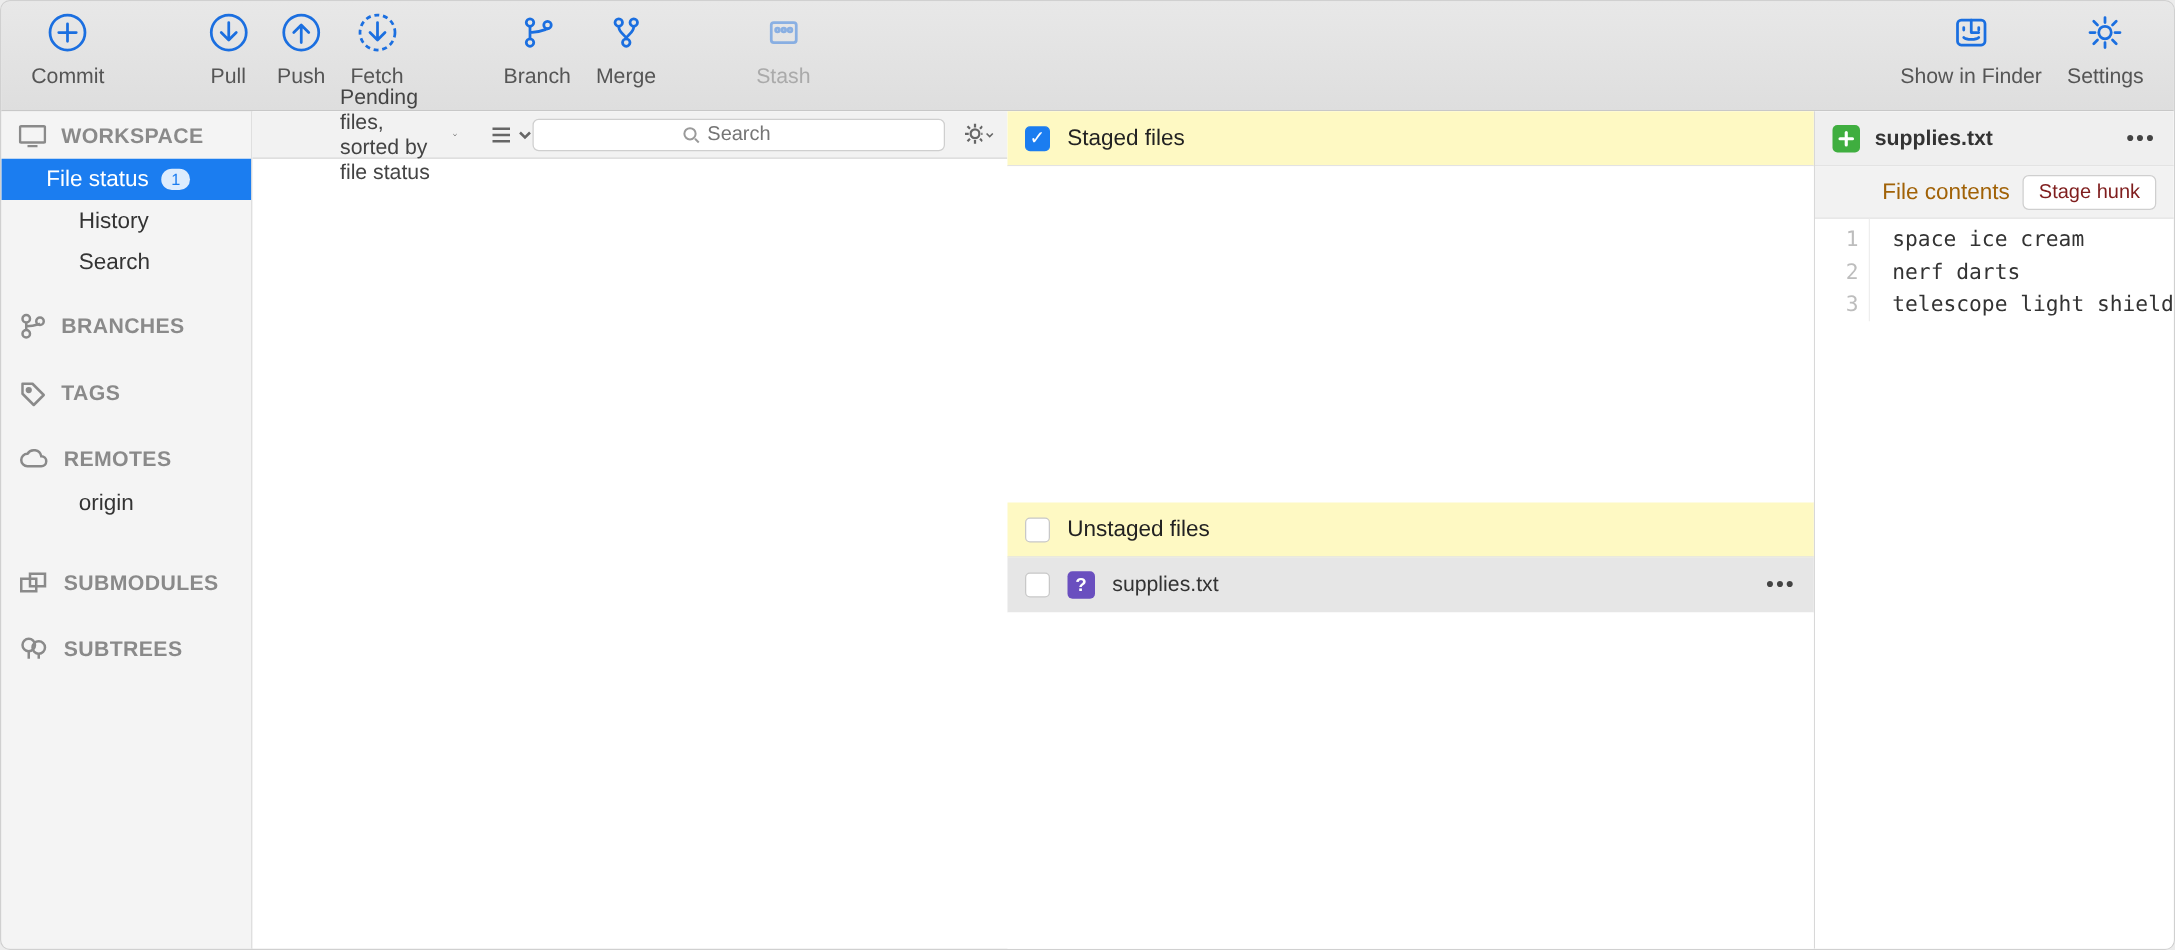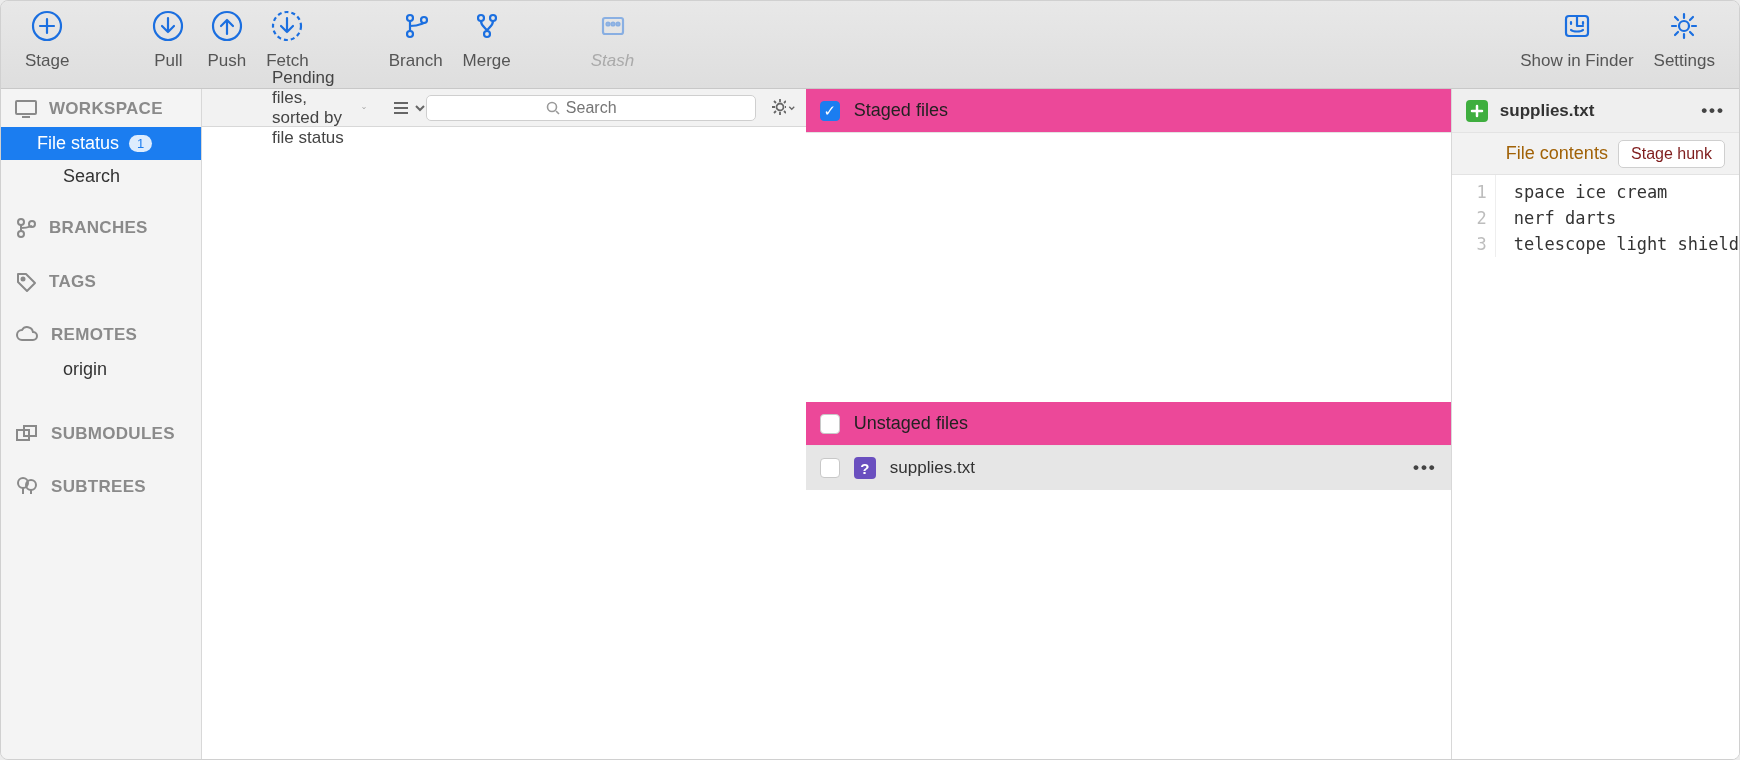--- a/index.html
+++ b/index.html
@@ -4,21 +4,21 @@
 <style>
 * { box-sizing: border-box; margin: 0; padding: 0; }
 html, body { width: 1740px; height: 760px; font-family: -apple-system, "Helvetica Neue", Arial, sans-serif; font-size: 17px; color: #333; overflow: hidden; }
 body { display: flex; flex-direction: column; background: #ececec; border: 1px solid #d0d0d0; border-radius: 8px; }
 
 
 .toolbar { height: 88px; background: linear-gradient(#e8e8e8,#dedede); border-bottom: 1px solid #c8c8c8; display: flex; align-items: flex-start; padding: 6px 14px 0 14px; }
 .tb-item { display: flex; flex-direction: column; align-items: center; justify-content: flex-start; padding: 0 10px; cursor: default; }
 .tb-icon { width: 38px; height: 38px; display: flex; align-items: center; justify-content: center; }
 .tb-label { margin-top: 6px; font-size: 17px; color: #555; }
-.tb-item.disabled .tb-label { color: #aaa; font-style: italic; }
+.tb-item.disabled .tb-label { color: #aaa; }
 .tb-item.disabled svg { opacity: .45; }
 .tb-spacer-sm { width: 60px; }
 .tb-spacer-lg { flex: 1; }
 
 
 .circ { stroke: #1b6fe0; stroke-width: 2.2; fill: none; }
 .circ-dash { stroke-dasharray: 4 3; }
 .glyph { stroke: #1b6fe0; stroke-width: 2.2; fill: none; stroke-linecap: round; stroke-linejoin: round; }
 
 
@@ -44,21 +44,21 @@
 .list-mode { display:flex; align-items:center; gap:4px; color:#555; padding-left:10px;}
 .search { width: 330px; height: 26px; border:1px solid #cfcfcf; border-radius: 5px; background:#fff; display:flex; align-items:center; justify-content:center; color:#9a9a9a; font-size:16px; gap:6px; margin-right:14px;}
 .search input { border:none; outline:none; width:70px; font-size:16px; background:transparent; color:#333;}
 .gear { width:26px; height:26px; display:flex; align-items:center; justify-content:center; color:#666; }
 
 
 .panes { flex:1; display:flex; min-height:0; }
 .pane-left { width: 646px; border-right: 1px solid #d8d8d8; display:flex; flex-direction:column; background:#fff; }
 .pane-right { flex:1; display:flex; flex-direction:column; background:#fff; }
 
-.section-row { height: 44px; background:#ec4899; border-bottom:1px solid #e3e3e3; display:flex; align-items:center; padding: 0 14px; gap:14px; }
+.section-row { height: 44px; background:#fef9c3; border-bottom:1px solid #e3e3e3; display:flex; align-items:center; padding: 0 14px; gap:14px; }
 .chk { width:20px; height:20px; border:1px solid #c8c8c8; border-radius:4px; background:#fff; display:flex; align-items:center; justify-content:center; }
 .chk.checked { background:#1b7df0; border-color:#1b7df0; }
 .chk.checked::after { content:"✓"; color:#fff; font-size:15px; line-height:1; }
 .section-title { font-size:18px; color:#222; }
 .file-row { height:44px; display:flex; align-items:center; padding:0 14px; gap:14px; background:#e6e6e6; }
 .file-row .more { margin-left:auto; color:#444; letter-spacing:2px; font-weight:bold; }
 .spacer-grow { flex:1; background:#fff; }
 
 .file-status-icon { width:22px; height:22px; border-radius:4px; display:flex; align-items:center; justify-content:center; color:#fff; font-weight:bold; font-size:15px; }
 .fsi-unknown { background:#6a4fbf; }
@@ -84,21 +84,21 @@
 <body>
 
 <div class="toolbar">
   <div class="tb-item">
     <div class="tb-icon">
       <svg width="36" height="36" viewBox="0 0 36 36">
           <circle class="circ" cx="18" cy="18" r="14"></circle>
           <path class="glyph" d="M18 11v14M11 18h14"></path>
         </svg>
     </div>
-    <div class="tb-label">Stage</div>
+    <div class="tb-label">Commit</div>
   </div>
   <div class="tb-spacer-sm"></div>
   <div class="tb-item">
     <div class="tb-icon">
         <svg width="36" height="36" viewBox="0 0 36 36">
           <circle class="circ" cx="18" cy="18" r="14"></circle>
           <path class="glyph" d="M18 10v14M12 18l6 6 6-6"></path>
         </svg>
       </div>
     <div class="tb-label">Pull</div>
@@ -184,20 +184,23 @@
       <svg width="22" height="18">
           <rect x="1" y="1" width="20" height="13" rx="1" fill="none" stroke="#8a8a8a" stroke-width="2"></rect>
           <path d="M7 17h8" stroke="#8a8a8a" stroke-width="2"></path>
         </svg>
       <span>WORKSPACE</span>
     </div>
     <div class="side-item selected">
       <span>File status</span>
       <span class="side-badge">1</span>
     </div>
+    <div class="side-item">
+        <span>History</span>
+      </div>
     <div class="side-item">
         <span>Search</span>
       </div>
 
     <div style="height:14px"></div>
     <div class="side-section-header">
       <svg width="22" height="22">
           <circle cx="6" cy="5" r="3" fill="none" stroke="#8a8a8a" stroke-width="2"></circle>
           <circle cx="6" cy="17" r="3" fill="none" stroke="#8a8a8a" stroke-width="2"></circle>
           <circle cx="17" cy="7" r="3" fill="none" stroke="#8a8a8a" stroke-width="2"></circle>

